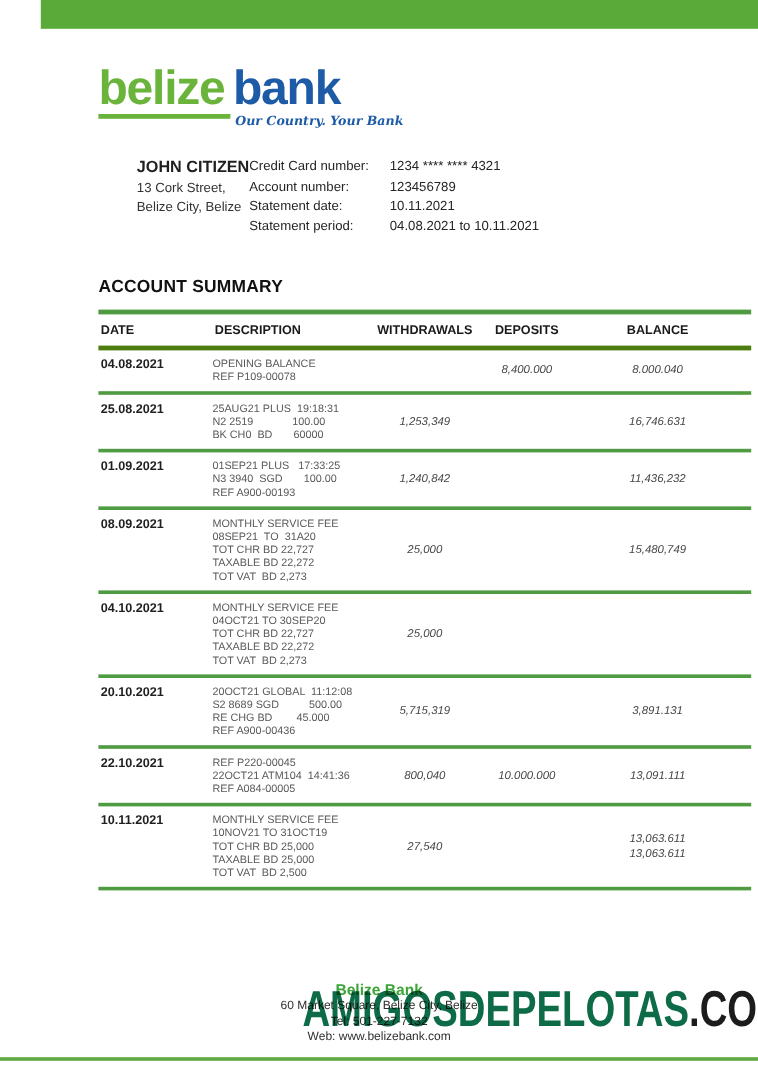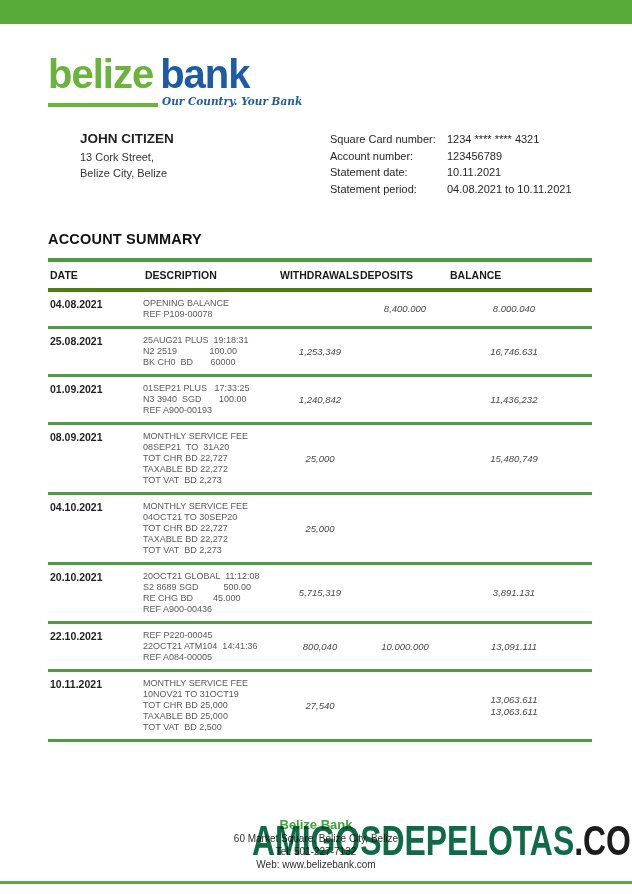--- a/index.html
+++ b/index.html
@@ -5,57 +5,58 @@
   * { margin: 0; padding: 0; box-sizing: border-box; }
   html, body { background: #ffffff; }
   .page {
     position: relative;
     width: 632px;
     height: 894px;
     background: #ffffff;
     font-family: "Liberation Sans", sans-serif;
     overflow: hidden;
     margin: 0 auto;
+    padding-left: 34px;
   }
   .topbar { width: 100%; height: 24px; background: #5aaa39; }
 
   
   .logo-wrap { margin: 30px 0 0 48px; width: 260px; }
   .logo-text { font-size: 40px; font-weight: bold; letter-spacing: -1px; line-height: 40px; }
   .logo-belize { color: #6ab43c; }
   .logo-bank { color: #1d5ba6; margin-left: 7px; }
-  .logo-sub { display: flex; align-items: flex-end; margin-top: 1px; }
+  .logo-sub { display: flex; align-items: flex-start; margin-top: 1px; }
   .logo-underline { width: 110px; height: 4px; background: #6ab43c; }
   .tagline {
     color: #1d5ba6; font-family: "DejaVu Serif", serif; font-style: italic;
     font-weight: bold; font-size: 10.5px; margin-left: 4px; white-space: nowrap;
   }
 
   
-  .info-row { display: flex; justify-content: space-between; padding: 24px 40px 0 80px; }
+  .info-row { display: flex; padding: 24px 40px 0 80px; }
   .customer-name { font-size: 13.5px; font-weight: bold; color: #1f1f1f; margin-bottom: 3px; }
   .customer-line { font-size: 11px; color: #333; line-height: 16px; }
   .meta { width: 262px; font-size: 11px; color: #262626; }
   .meta-row { display: flex; line-height: 16.5px; }
   .meta-label { width: 117px; flex: none; }
   .meta-value { flex: 1; }
 
   
   .summary-title { margin: 34px 0 0 48px; font-size: 14.5px; font-weight: bold; color: #111; letter-spacing: 0.2px; }
 
   
   .table { margin: 11px 40px 0 48px; width: 544px; }
   .thead {
     display: grid; grid-template-columns: 95px 137px 80px 90px 1fr;
     border-top: 4px solid #4f9b41; border-bottom: 4px solid #4d7c0f;
     padding: 7px 0 7px 0; align-items: center;
   }
   .th { font-size: 10.5px; font-weight: bold; color: #1a1a1a; }
   .th-left { text-align: left; padding-left: 2px; }
-  .th-center { text-align: left; }
+  .th-center { text-align: center; }
   .trow {
     display: grid; grid-template-columns: 95px 137px 80px 90px 1fr;
     border-bottom: 3px solid #4f9b41;
     padding: 6px 0 6px 0; align-items: center;
   }
   .c-date { align-self: start; font-size: 10.5px; font-weight: bold; color: #1f1f1f; padding-left: 2px; }
   .c-desc { align-self: start; white-space: pre; font-size: 9px; line-height: 11px; color: #595959; }
   .c-num { text-align: center; font-size: 9.5px; color: #474747; white-space: pre-line; line-height: 12px; font-style: italic; }
   .c-bal { padding-right: 14px; }
 
@@ -92,21 +93,21 @@
   </div>
 
   <div class="info-row">
     <div class="customer">
       <div class="customer-name">JOHN CITIZEN</div>
       <div class="customer-line">13 Cork Street,</div>
       <div class="customer-line">Belize City, Belize</div>
     </div>
     <div class="meta">
       <div class="meta-row">
-        <div class="meta-label">Square Card number:</div>
+        <div class="meta-label">Credit Card number:</div>
         <div class="meta-value">1234 **** **** 4321</div>
       </div>
       <div class="meta-row">
         <div class="meta-label">Account number:</div>
         <div class="meta-value">123456789</div>
       </div>
       <div class="meta-row">
         <div class="meta-label">Statement date:</div>
         <div class="meta-value">10.11.2021</div>
       </div>

